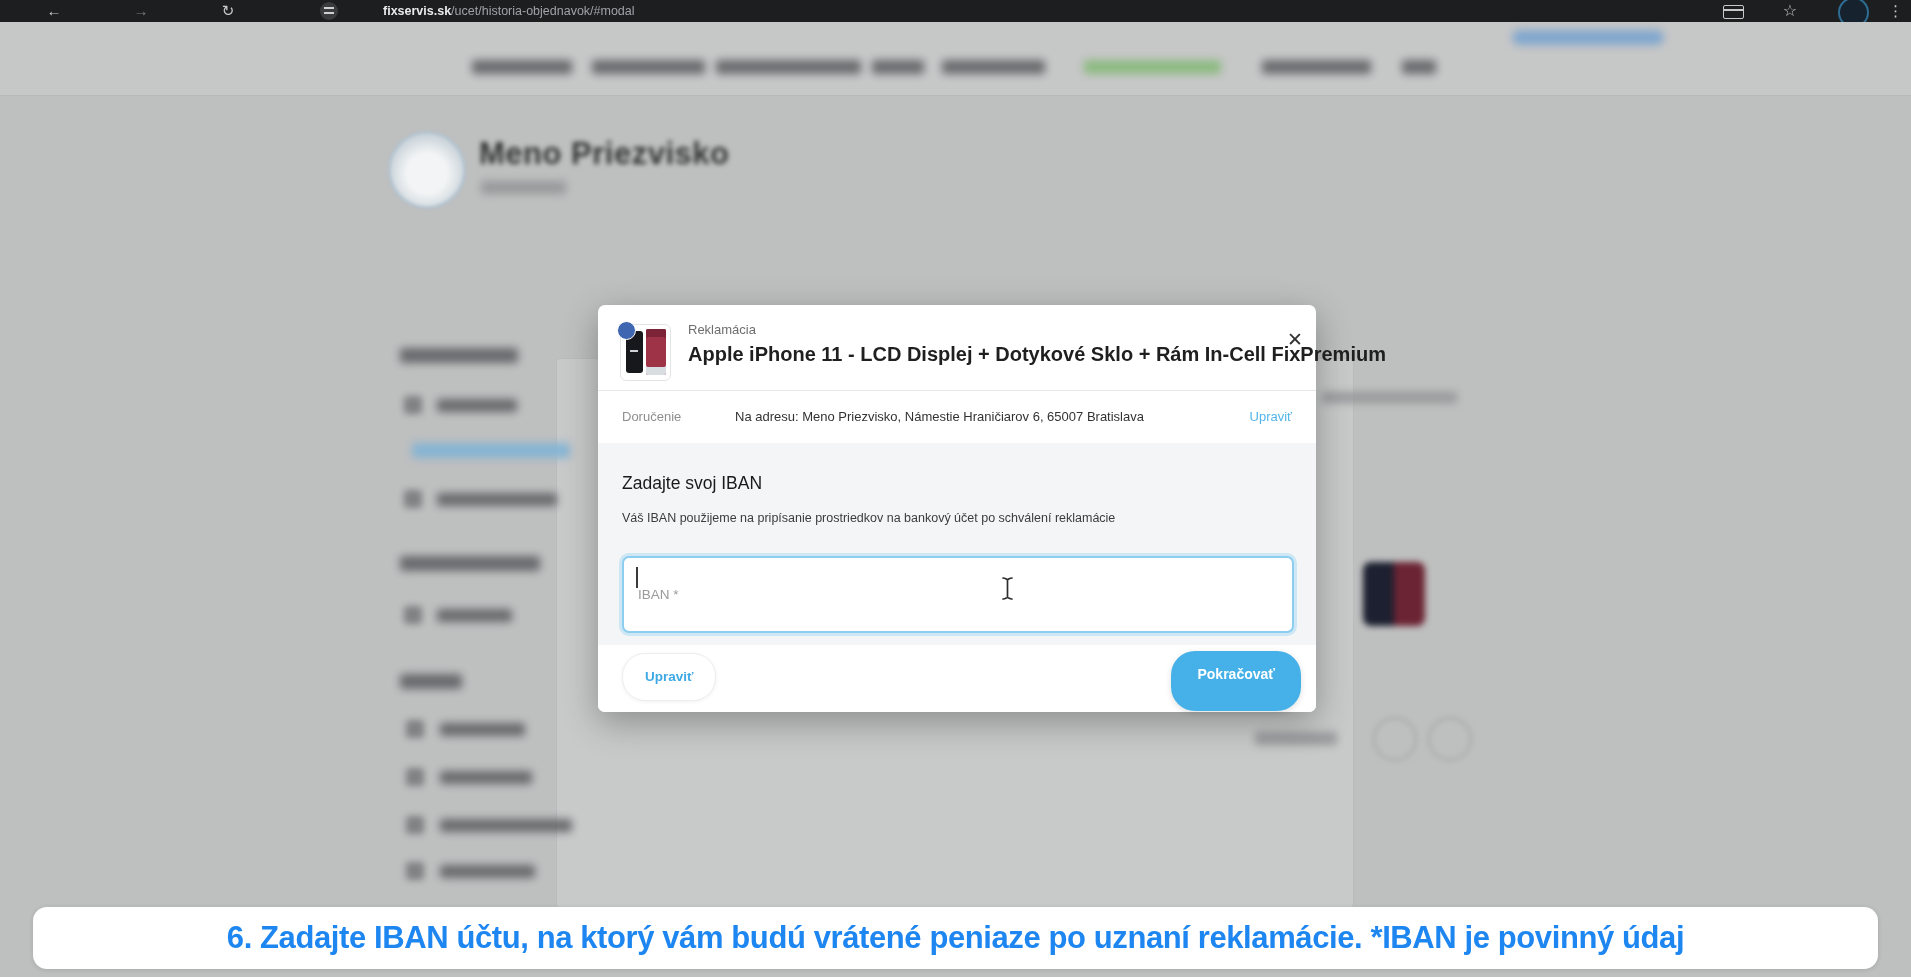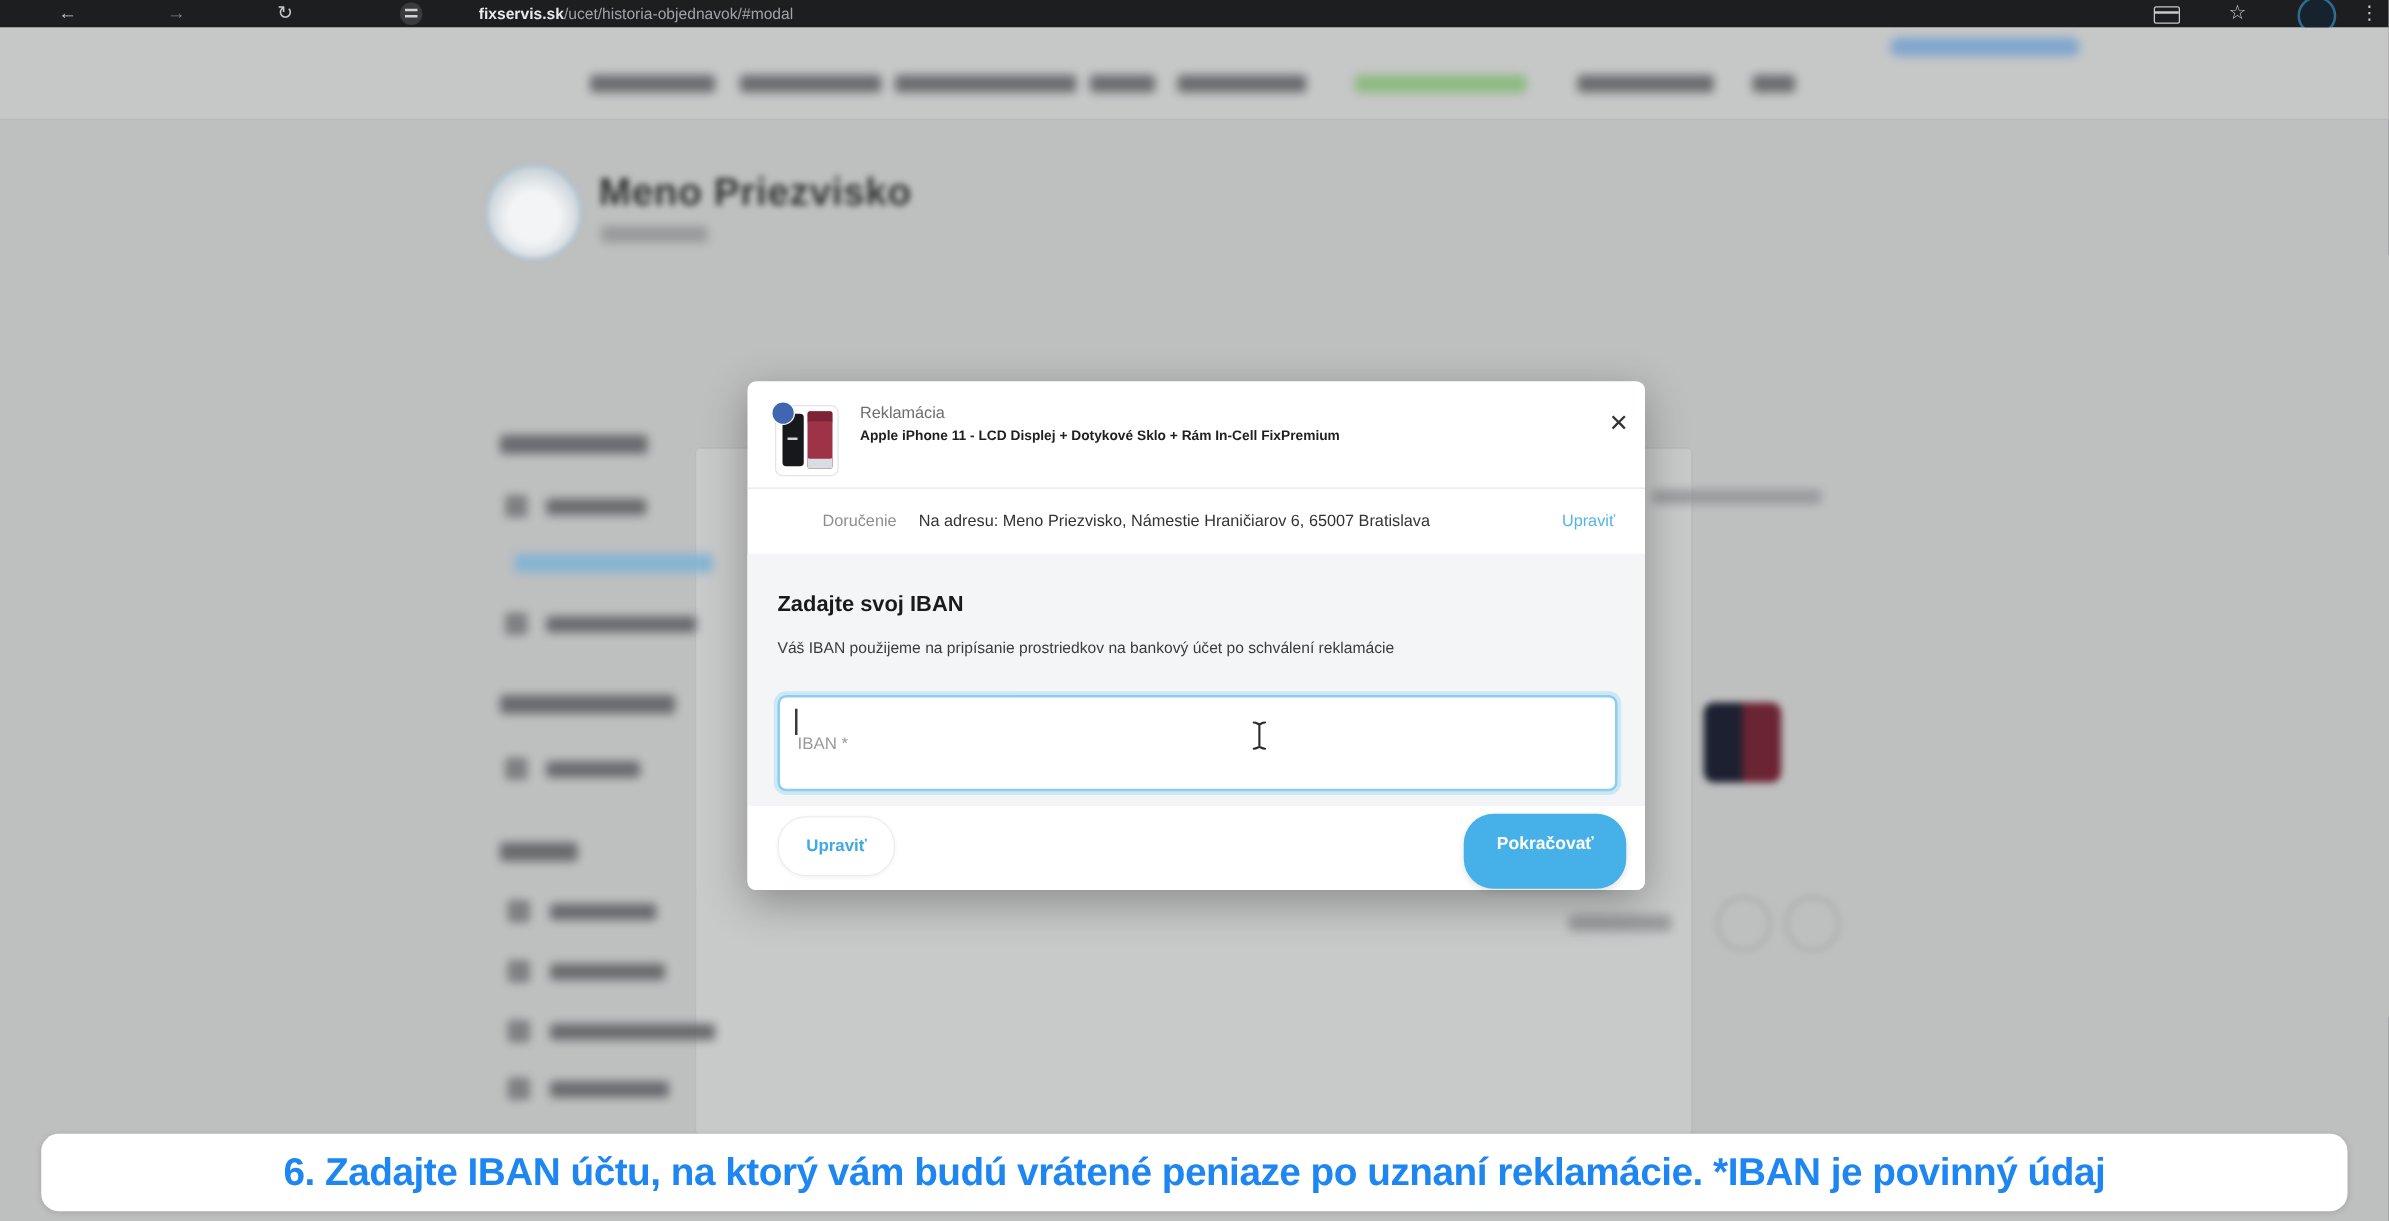--- a/index.html
+++ b/index.html
@@ -30,28 +30,28 @@
   #bg-thumb{left:1363px;top:562px;width:62px;height:64px;border-radius:8px;filter:blur(3px);background:linear-gradient(90deg,#1c2030 0 48%,#6b2433 52% 100%);}
   .pag-circle{width:40px;height:40px;border-radius:50%;border:2px solid #a6a8a9;filter:blur(2.5px);}
   
   #modal{left:598px;top:305px;width:718px;height:407px;background:#fff;border-radius:7px;box-shadow:0 10px 35px rgba(0,0,0,.30);}
   #modal-thumb{left:22px;top:19px;width:49px;height:55px;border:1px solid #e4e4e4;border-radius:6px;background:#fff;}
   .mini-phone-l{position:absolute;left:5px;top:6px;width:17px;height:42px;background:#17181c;border-radius:3px;}
   .mini-phone-l i{position:absolute;left:4px;top:19px;width:8px;height:2px;background:#cfd3d8;display:block;}
   .mini-phone-r{position:absolute;left:25px;top:4px;width:20px;height:46px;background:#9e3246;border-radius:2px;box-shadow:inset 0 -8px 0 #d8dde2, inset 0 8px 0 #7c2337;}
   #modal-badge{position:absolute;left:-4px;top:-4px;width:17px;height:17px;border-radius:50%;background:#3f66b0;border:1px solid #fff;}
   #modal-kicker{left:90px;top:17px;font-size:13px;color:#6d6d6d;}
-  #modal-title{left:90px;top:38px;font-size:11px;font-weight:bold;color:#1f1f1f;white-space:nowrap;text-align:center;}
+  #modal-title{left:90px;top:38px;font-size:20px;font-weight:bold;color:#1f1f1f;white-space:nowrap;text-align:center;}
   #modal-close{left:684px;top:22px;width:26px;height:26px;font-size:19px;line-height:26px;text-align:center;color:#333;cursor:pointer;}
   #modal-divider{left:0;top:85px;width:718px;height:1px;background:#e7e7e7;}
-  #delivery-label{left:24px;top:104px;font-size:13px;color:#8e8e8e;margin-left:36px;}
+  #delivery-label{left:24px;top:104px;font-size:13px;color:#8e8e8e;}
   #delivery-value{left:137px;top:104px;font-size:13px;color:#333;white-space:nowrap;}
   #edit-link{right:24px;top:104px;font-size:13px;color:var(--link_blue);font-weight:normal;cursor:pointer;}
   #modal-body{left:0;top:138px;width:718px;height:202px;background:var(--modal_body_bg);}
-  #iban-heading{left:24px;top:30px;font-size:17.5px;font-weight:bold;color:#1a1a1a;}
+  #iban-heading{left:24px;top:30px;font-size:17.5px;font-weight:normal;color:#1a1a1a;}
   #iban-desc{left:24px;top:68px;font-size:12.5px;color:#3c3c3c;}
   #iban-input{left:24px;top:113px;width:640px;height:41px;background:#fff;border:2px solid #8ccdf0;border-radius:7px;box-shadow:0 0 0 3px rgba(120,200,240,.30);font-size:13.5px;color:#333;padding:16px 14px;outline:none;font-family:"Liberation Sans",sans-serif;}
   #iban-input::placeholder{color:#9a9a9a;}
   #text-caret{left:38px;top:124px;width:1.5px;height:21px;background:#3a3a3a;}
   #modal-footer{left:0;top:340px;width:718px;height:67px;background:#fff;border-radius:0 0 7px 7px;}
   #back-button{left:24px;top:8px;height:46px;padding:0 22px;border-radius:23px;background:#fff;border:1px solid #ededed;box-shadow:0 1px 4px rgba(0,0,0,.06);color:#3fa9e5;font-size:13.5px;font-weight:bold;line-height:46px;cursor:pointer;}
   #continue-button{right:15px;top:6px;height:60px;padding:0 26px;border-radius:24px;background:var(--accent_blue);color:#fff;font-size:14px;font-weight:bold;line-height:47px;cursor:pointer;box-shadow:0 2px 6px rgba(0,0,0,.12);}
   
   #banner{left:33px;top:907px;width:1845px;height:62px;background:#fff;border-radius:14px;box-shadow:0 1px 5px rgba(0,0,0,.12);text-align:center;}
   #banner-text{display:block;line-height:62px;font-size:31px;font-weight:bold;letter-spacing:-.4px;color:var(--banner_text_blue);white-space:nowrap;}

